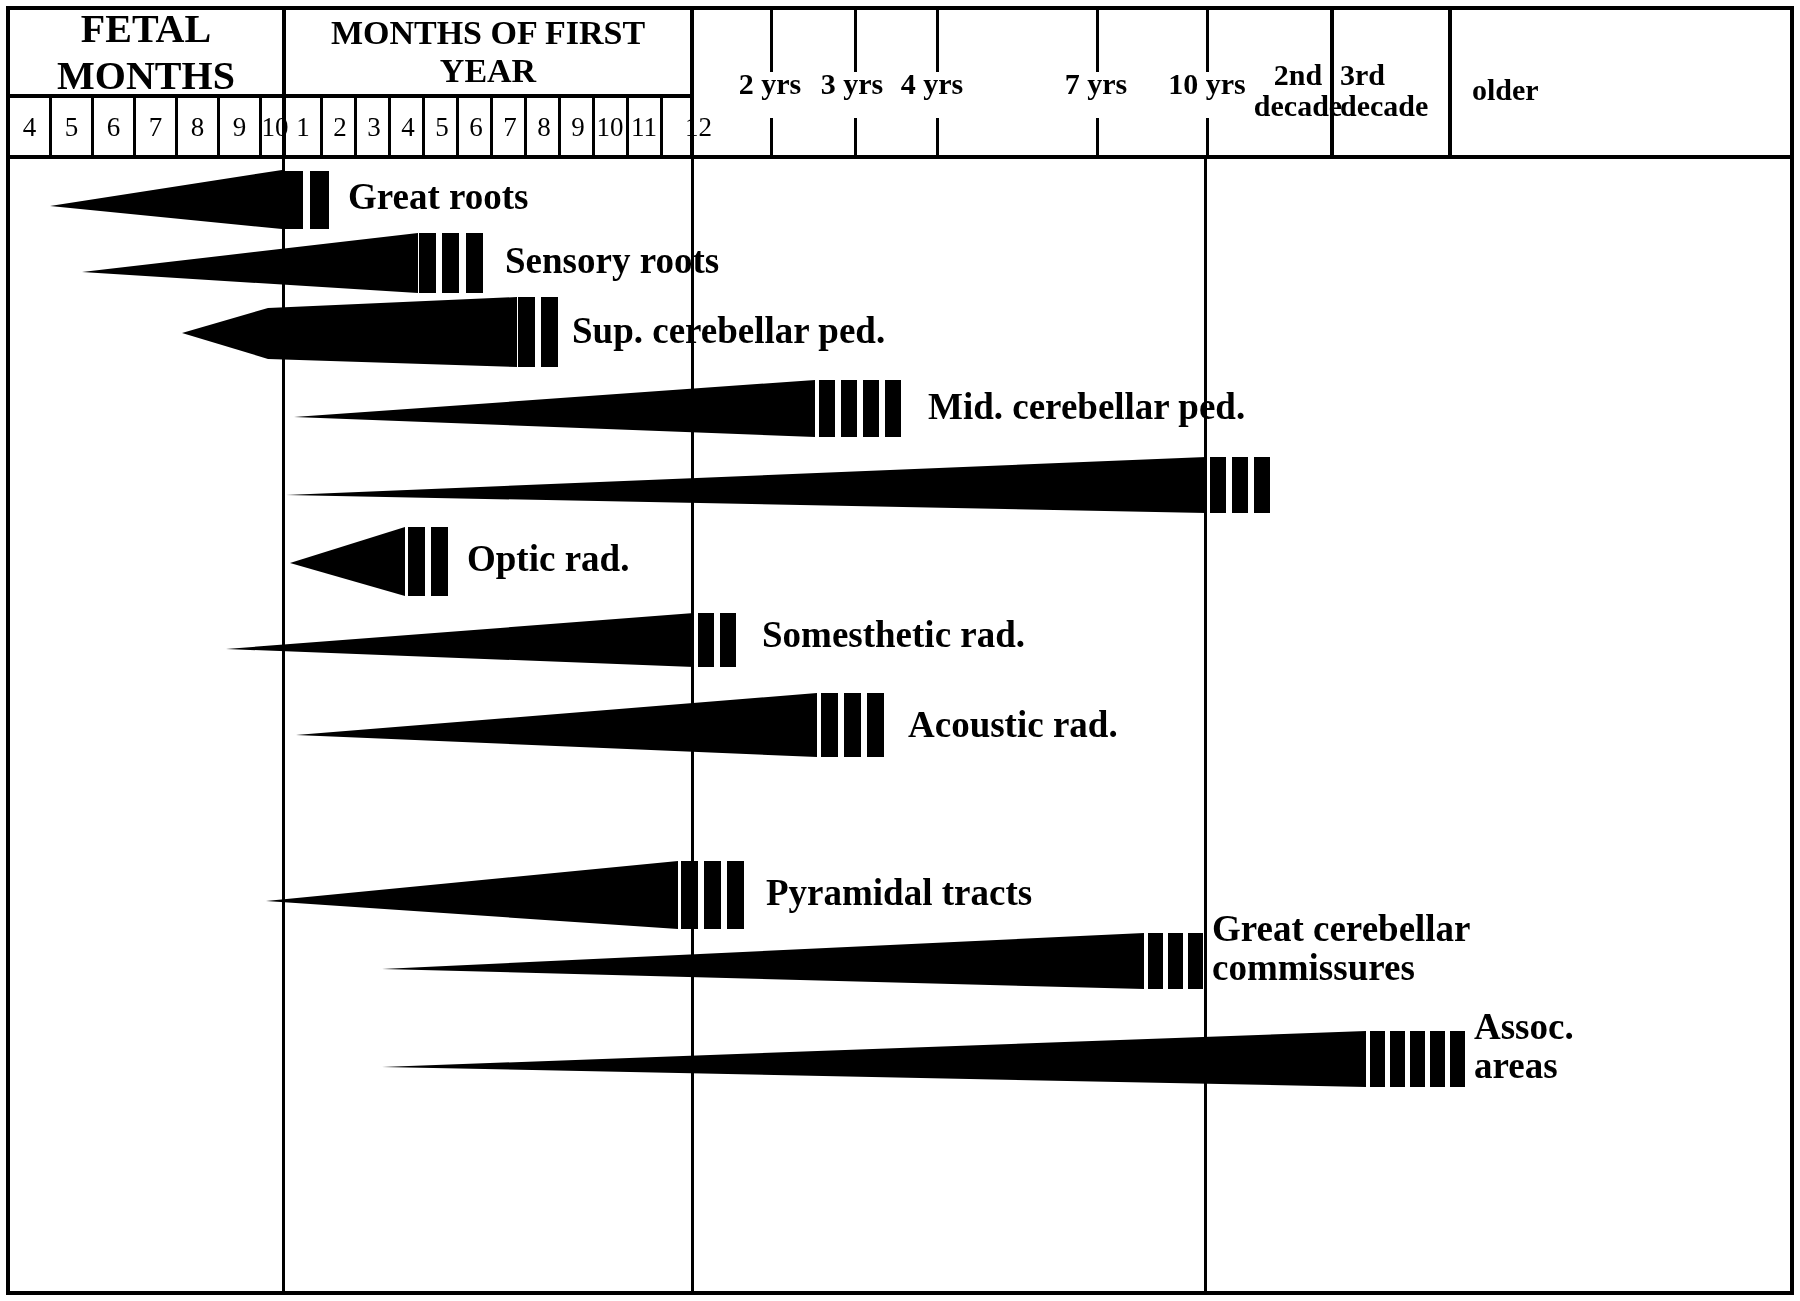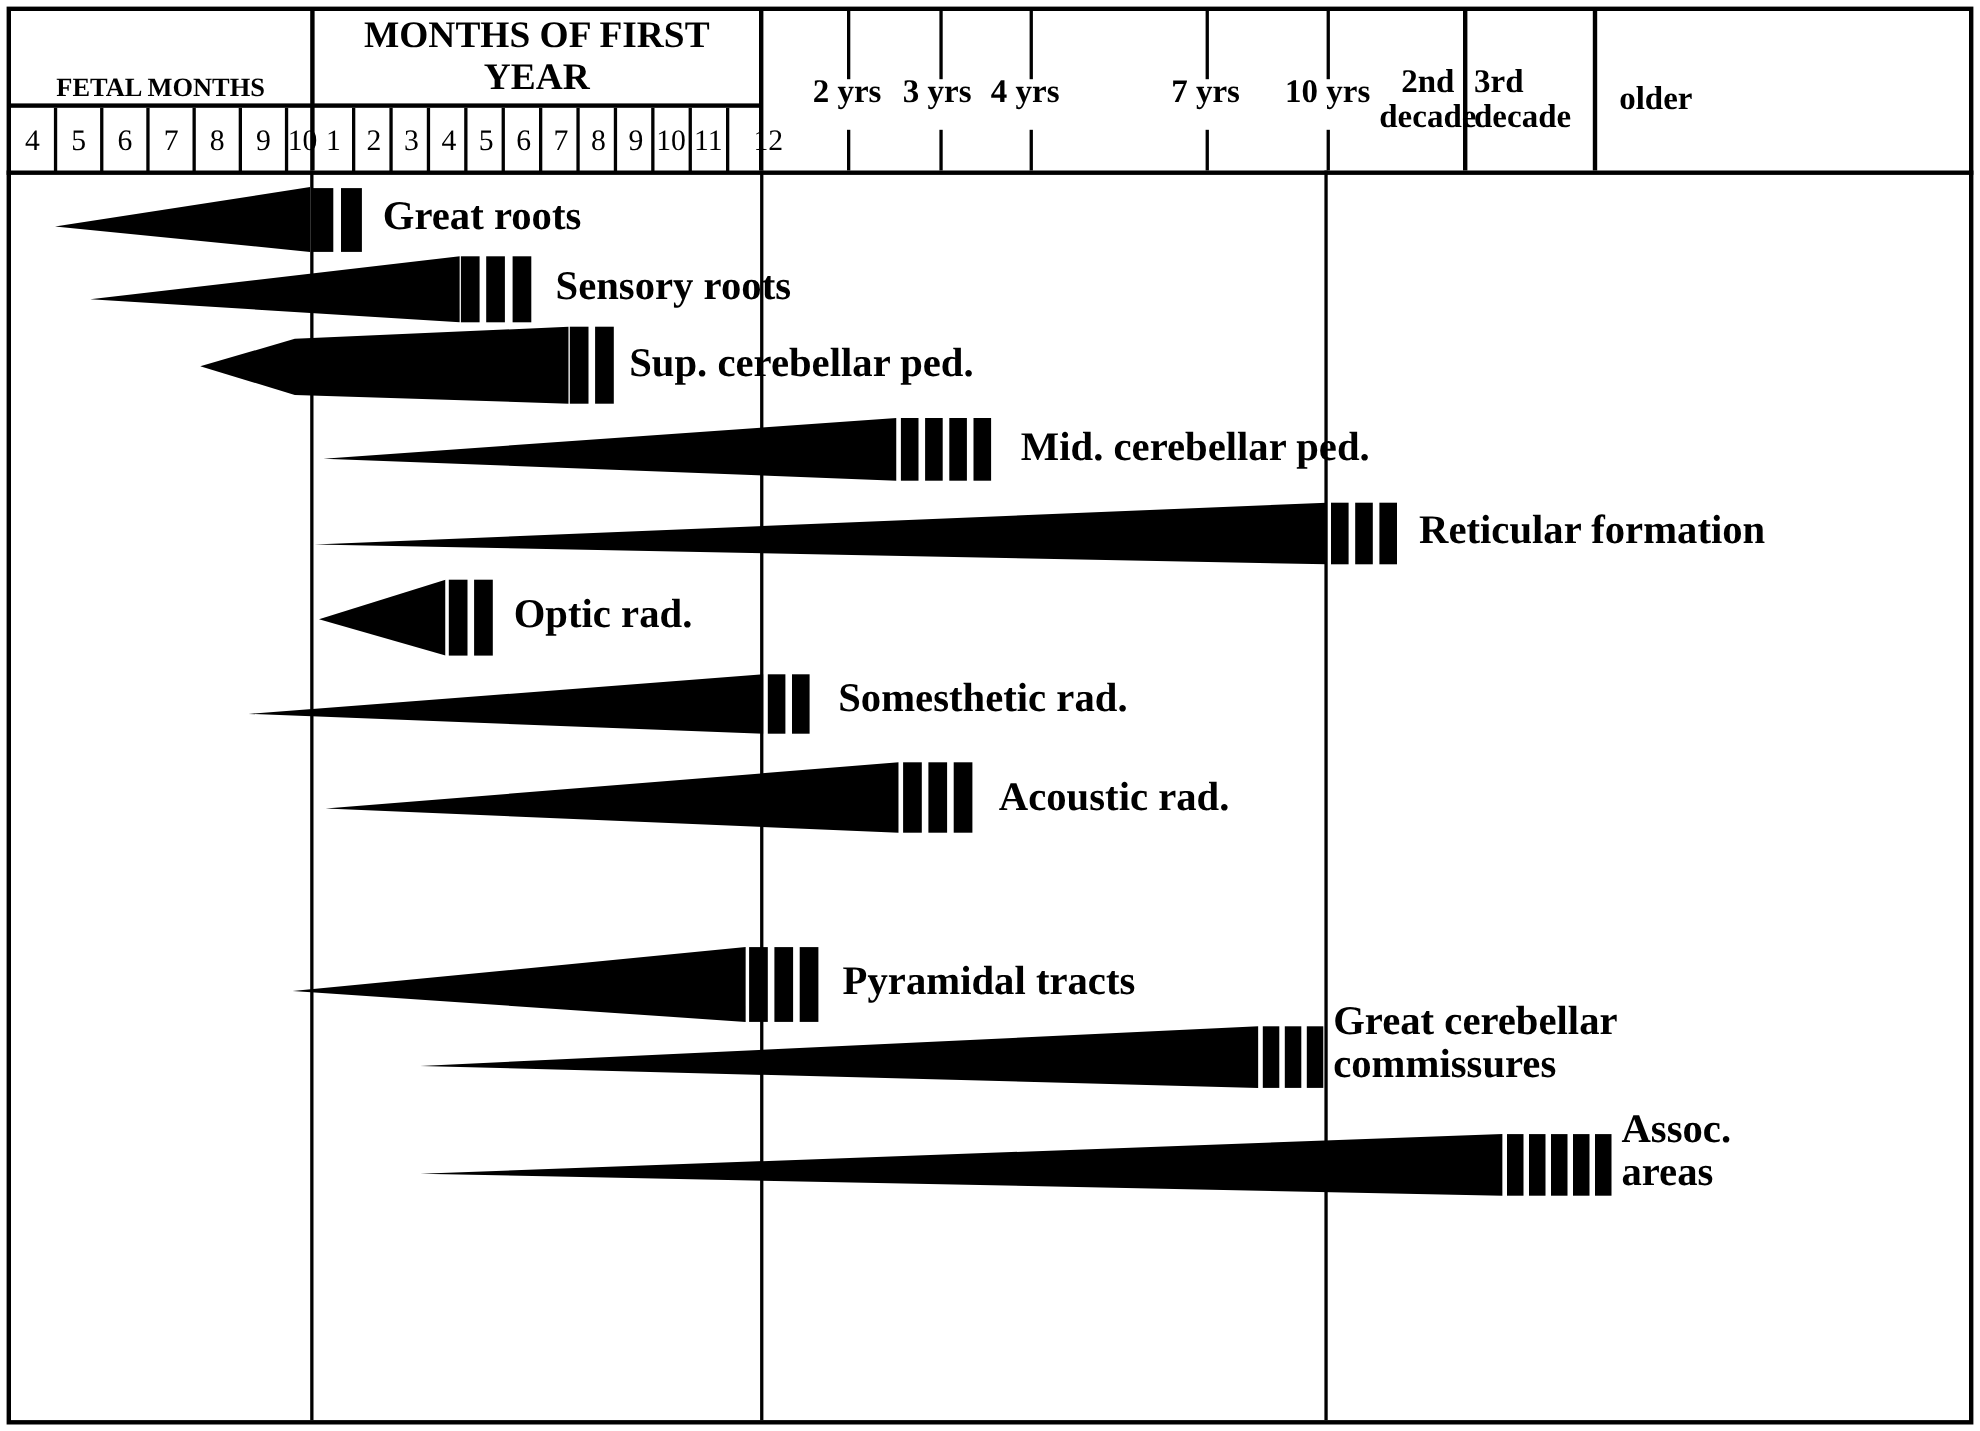--- a/index.html
+++ b/index.html
@@ -42,21 +42,21 @@
 </style>
 </head>
 <body>
 
 <div id="page">
 
   <div class="frame"></div>
 
   <div class="hdr">
 
-    <div class="hdr-cell hdr-title" style="left:0px;top:0px;width:272px;height:84px;font-size:24px;align-items:flex-end;">
+    <div class="hdr-cell hdr-title" style="left:0px;top:0px;width:272px;height:84px;font-size:40px;">
       <span>FETAL MONTHS</span>
     </div>
 
     <div class="hdr-cell hdr-title" style="left:276px;top:0px;width:404px;height:84px;font-size:34px;">
       <span>MONTHS OF FIRST  YEAR</span>
     </div>
 
     <div class="hrule" style="left:0px;top:84px;width:680px;"></div>
 
     <div class="vrule" style="left:272px;top:0px;height:145px;"></div>
@@ -234,21 +234,20 @@
 
     <div class="row" style="top:296px;height:68px;">
       <div class="wedge" style="left:276px;top:0px;">
         <svg width="920" height="68" viewBox="0 0 920 68">
           <polygon points="0,44 920,6 920,62" fill="#000"></polygon>
         </svg>
       </div>
       <div class="bar" style="left:1200px;top:6px;width:16px;height:56px;"></div>
       <div class="bar" style="left:1222px;top:6px;width:16px;height:56px;"></div>
       <div class="bar" style="left:1244px;top:6px;width:16px;height:56px;"></div>
-      <div class="rlabel" style="left:1280px;top:12px;font-size:37px;">Reticular formation</div>
     </div>
 
     <div class="row" style="top:368px;height:76px;">
       <div class="wedge" style="left:280px;top:0px;">
         <svg width="115" height="76" viewBox="0 0 115 76">
           <polygon points="0,40 115,4 115,73" fill="#000"></polygon>
         </svg>
       </div>
       <div class="bar" style="left:398px;top:4px;width:17px;height:69px;"></div>
       <div class="bar" style="left:421px;top:4px;width:17px;height:69px;"></div>

